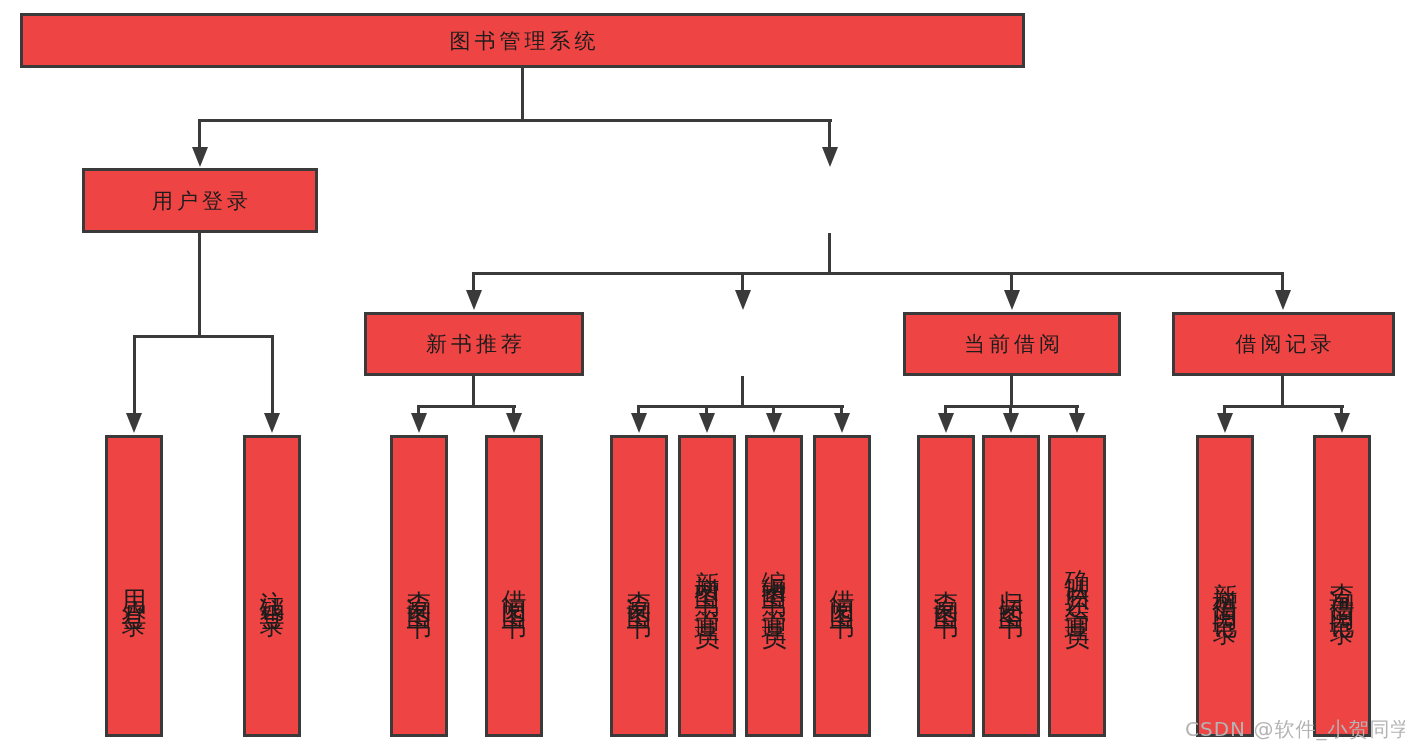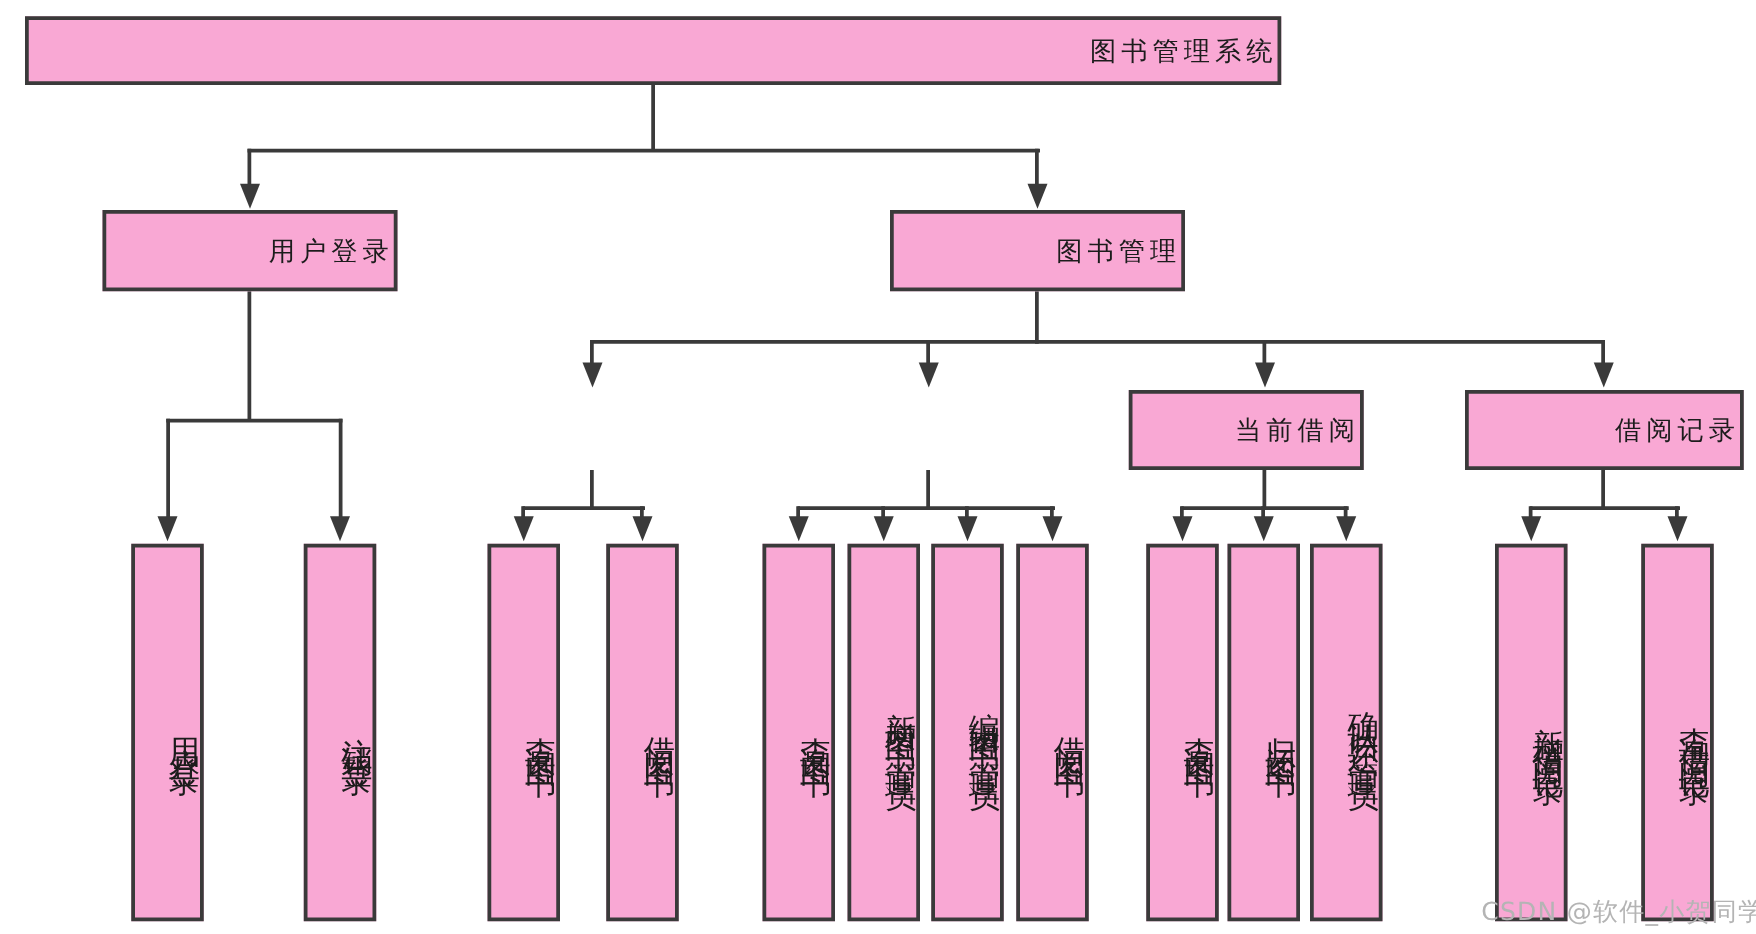--- a/index.html
+++ b/index.html
@@ -1,22 +1,22 @@
 <!DOCTYPE html>
 <html><head>
 <meta charset="utf-8">
 <style>
   html,body{margin:0;padding:0;background:#ffffff;}
   .canvas{
     position:relative;width:1405px;height:747px;background:#ffffff;overflow:hidden;
     font-family:"DejaVu Sans","Liberation Sans",sans-serif;color:#1c1c1c;
   }
   .box{
-    position:absolute;box-sizing:border-box;background:#f9a8d4;border:3px solid #3a3a3a;
-    display:flex;align-items:center;justify-content:flex-end;z-index:2;
+    position:absolute;box-sizing:border-box;background:#ef4444;border:3px solid #3a3a3a;
+    display:flex;align-items:center;justify-content:center;z-index:2;
   }
   .hbox{font-size:21px;letter-spacing:4px;text-indent:4px;white-space:nowrap;}
   .leaf{font-size:25px;}
   .leaf .vtext{
     writing-mode:vertical-rl;text-orientation:mixed;letter-spacing:8px;line-height:1;
   }
   .hl,.vl{position:absolute;background:#3a3a3a;z-index:1;}
   .hl{height:3px;}
   .vl{width:3px;}
   .ar{
@@ -35,27 +35,27 @@
 <div class="canvas">
 
   <div class="box hbox" style="left:20px;top:13px;width:1005px;height:55px">
     <span>图书管理系统</span>
   </div>
 
   <div class="box hbox" style="left:82px;top:168px;width:236px;height:65px">
     <span>用户登录</span>
   </div>
 
-  <div class="box hbox" style="left:712px;top:168px;width:236px;height:65px">
-    <span>图书管理</span>
+
+  <div class="box hbox" style="left:364px;top:312px;width:220px;height:64px">
+    <span>新书推荐</span>
   </div>
 
 
-
-  <div class="box hbox" style="left:903px;top:312px;width:188px;height:64px">
+  <div class="box hbox" style="left:903px;top:312px;width:218px;height:64px">
     <span>当前借阅</span>
   </div>
 
   <div class="box hbox" style="left:1172px;top:312px;width:223px;height:64px">
     <span>借阅记录</span>
   </div>
 
   <div class="box leaf" style="left:105px;top:435px;width:58px;height:302px">
     <span class="vtext">用户登录</span>
   </div>

